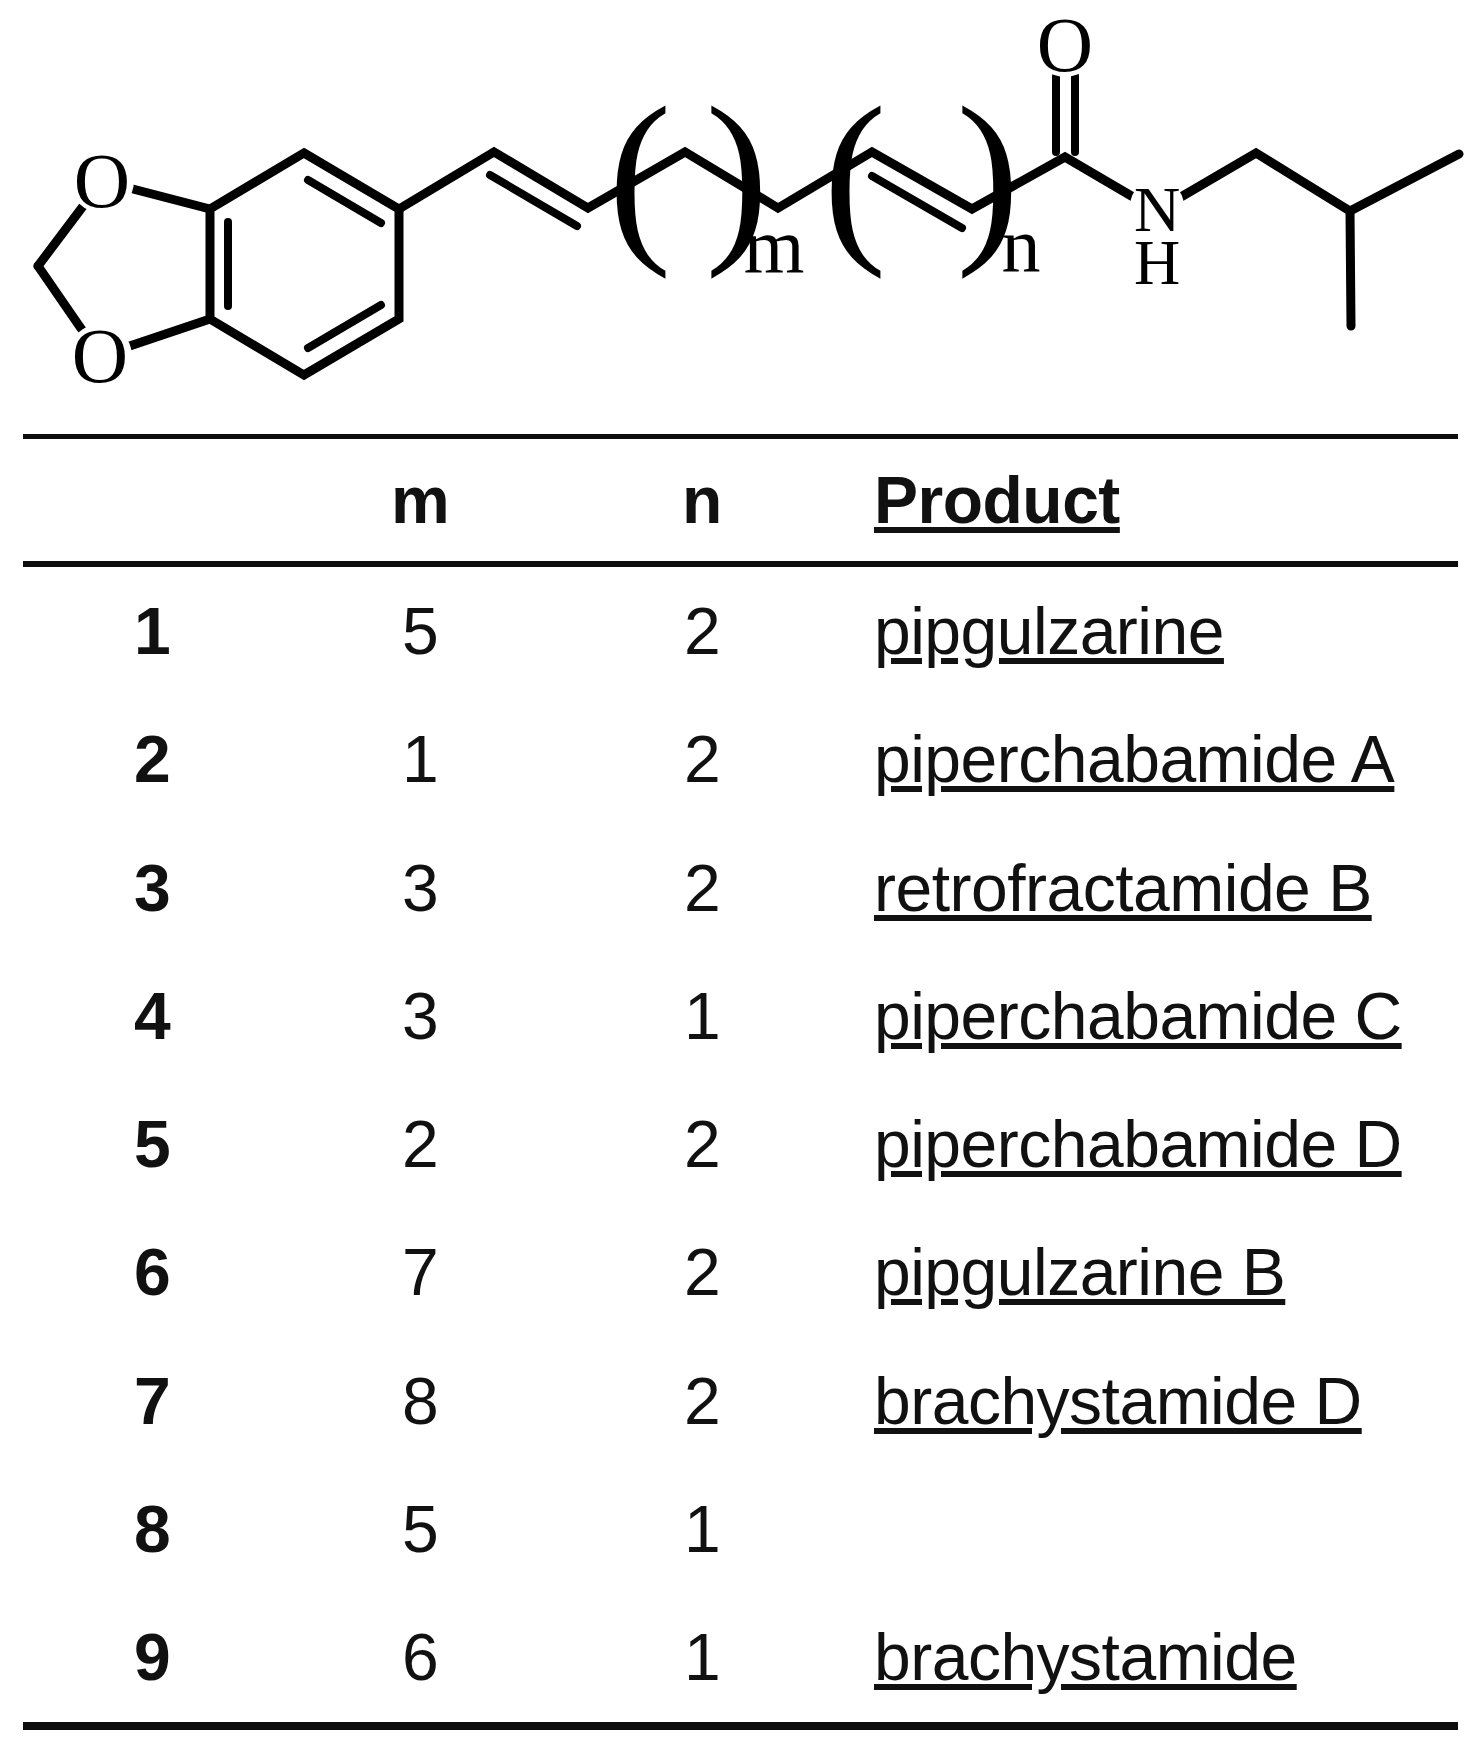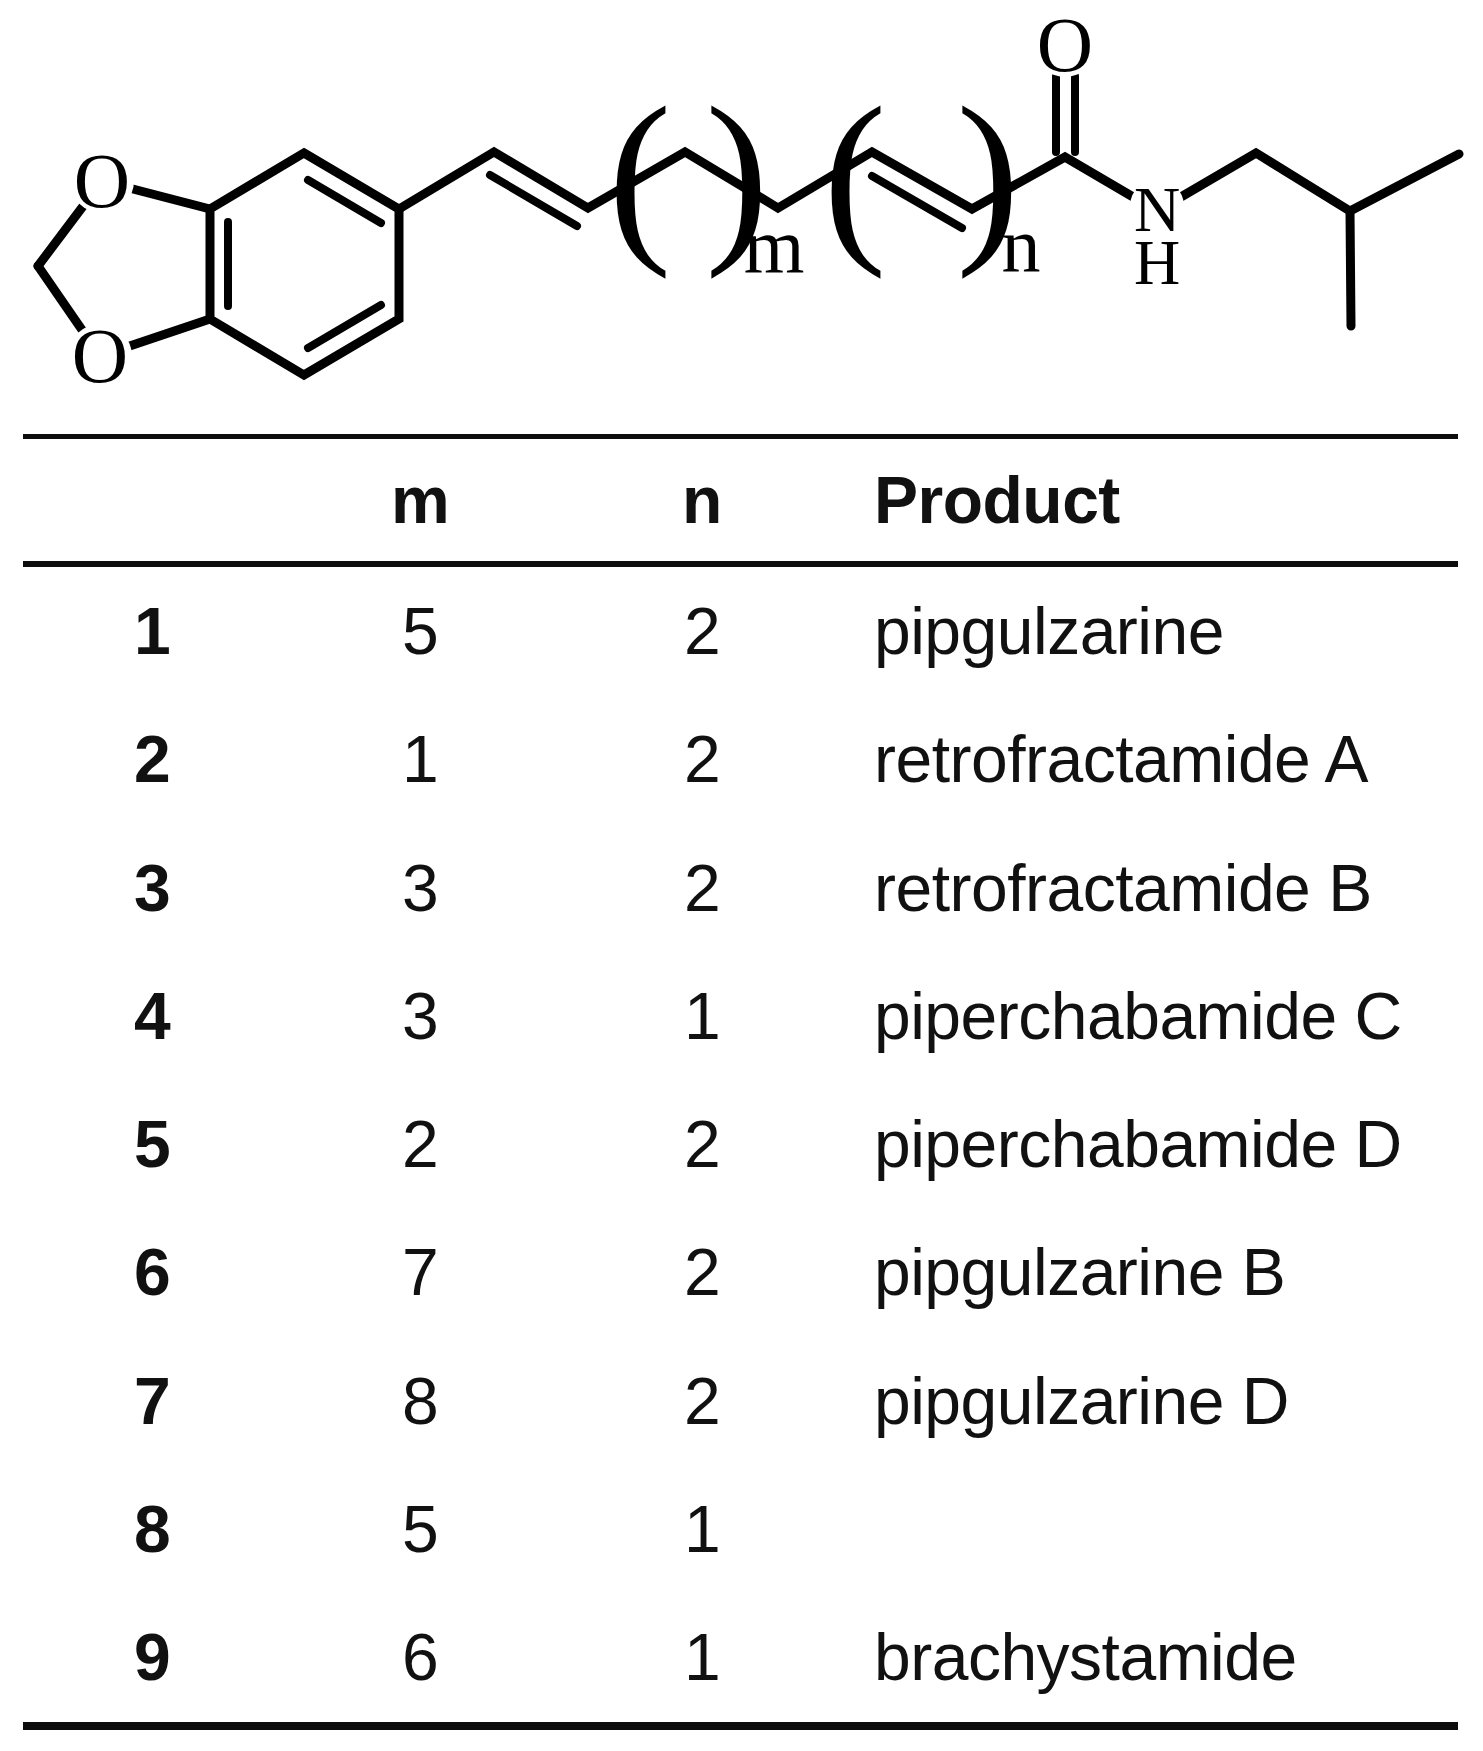--- a/index.html
+++ b/index.html
@@ -21,21 +21,21 @@
   #rule-bottom{top:1722px;height:8px;}
   #table-header{position:absolute;left:0;top:439px;width:1483px;height:122px;}
   #table-header .cell{line-height:122px;font-weight:bold;}
   #table-rows{position:absolute;left:0;top:567px;width:1483px;height:1155px;}
   .trow{position:relative;width:1483px;height:128.3px;}
   .cell{position:absolute;top:0;height:100%;font-size:66px;color:#111;display:block;
         line-height:128.3px;white-space:nowrap;letter-spacing:-0.5px;}
   .c0{left:92px;width:120px;text-align:center;font-weight:bold;}
   .c1{left:360px;width:120px;text-align:center;}
   .c2{left:642px;width:120px;text-align:center;}
-  .c3{left:874px;width:590px;text-align:left;}
+  .c3{left:874px;width:590px;text-align:left;text-decoration:underline;}
 </style>
 </head>
 <body>
 
 <div id="structure-wrap">
   <svg viewBox="0 0 1483 420" xmlns="http://www.w3.org/2000/svg">
 
     <g>
       <path class="bond" d="M210 209 L102 181"></path>
       <path class="bond" d="M102 181 L38 266"></path>
@@ -98,21 +98,21 @@
     <div class="trow">
       <span class="cell c0">1</span>
       <span class="cell c1">5</span>
       <span class="cell c2">2</span>
       <span class="cell c3">pipgulzarine</span>
     </div>
     <div class="trow">
       <span class="cell c0">2</span>
       <span class="cell c1">1</span>
       <span class="cell c2">2</span>
-      <span class="cell c3">retrofractamide A</span>
+      <span class="cell c3">piperchabamide A</span>
     </div>
     <div class="trow">
       <span class="cell c0">3</span>
       <span class="cell c1">3</span>
       <span class="cell c2">2</span>
       <span class="cell c3">retrofractamide B</span>
     </div>
     <div class="trow">
       <span class="cell c0">4</span>
       <span class="cell c1">3</span>
@@ -128,21 +128,21 @@
     <div class="trow">
       <span class="cell c0">6</span>
       <span class="cell c1">7</span>
       <span class="cell c2">2</span>
       <span class="cell c3">pipgulzarine B</span>
     </div>
     <div class="trow">
       <span class="cell c0">7</span>
       <span class="cell c1">8</span>
       <span class="cell c2">2</span>
-      <span class="cell c3">pipgulzarine D</span>
+      <span class="cell c3">brachystamide D</span>
     </div>
     <div class="trow">
       <span class="cell c0">8</span>
       <span class="cell c1">5</span>
       <span class="cell c2">1</span>
     </div>
     <div class="trow">
       <span class="cell c0">9</span>
       <span class="cell c1">6</span>
       <span class="cell c2">1</span>

